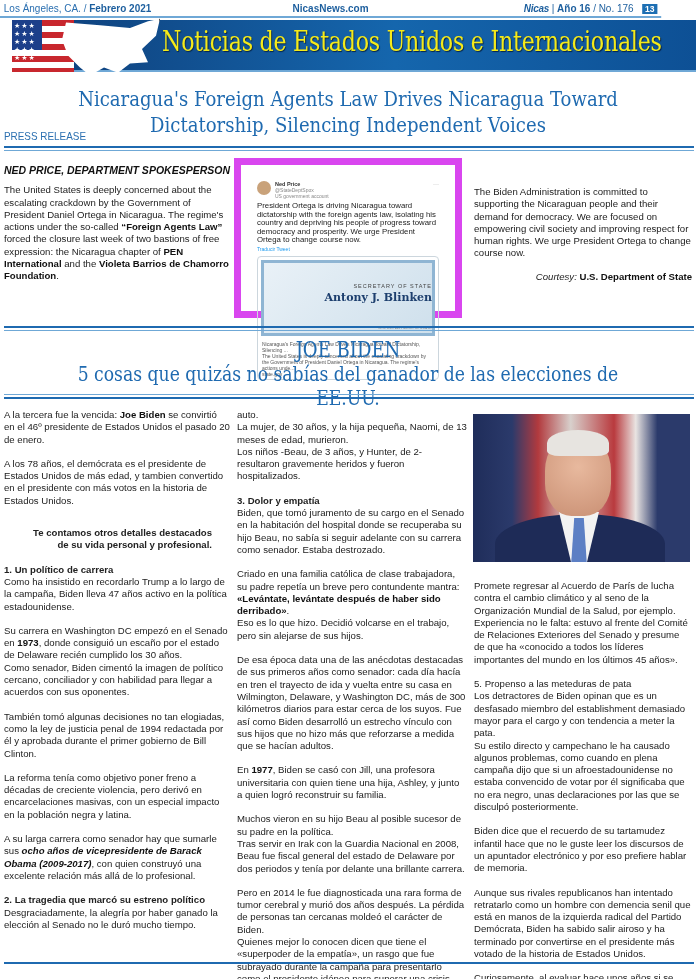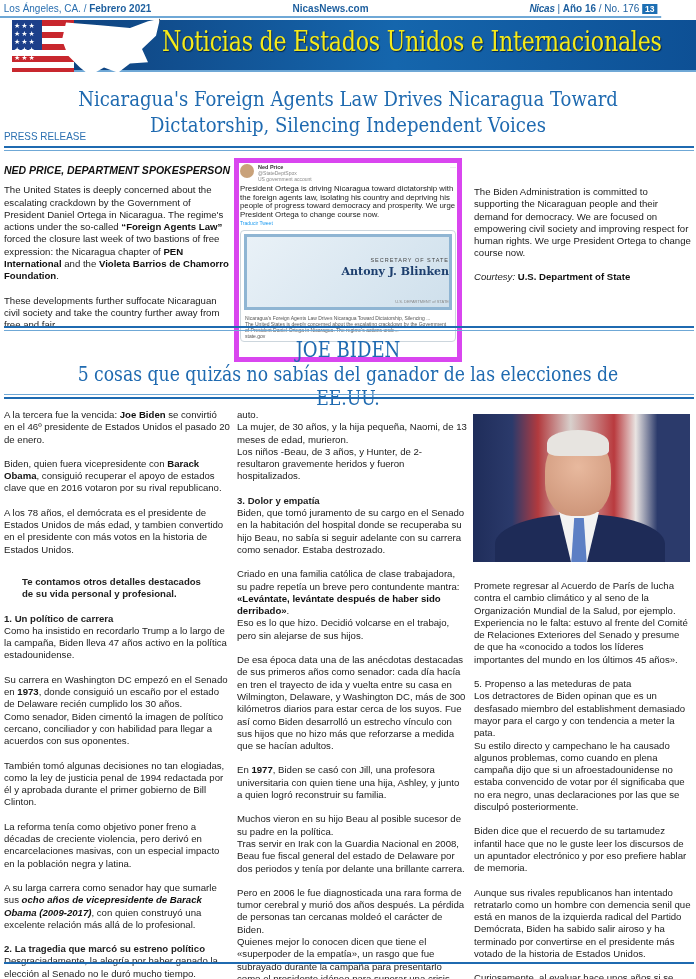--- a/index.html
+++ b/index.html
@@ -3,48 +3,48 @@
 <meta charset="utf-8">
 <style>
 *{box-sizing:border-box;margin:0;padding:0}
 body{width:696px;height:979px;background:#fff;font-family:"Liberation Sans",sans-serif;color:#222;position:relative;overflow:hidden}
 .topbar{position:absolute;left:0;top:0;width:696px;height:18px;display:flex;align-items:center;font-family:"Liberation Sans",sans-serif;font-size:10.5px;color:#2a6fb0;border-bottom:2px solid #6fa8d6;padding:0 4px;transform:scaleX(0.95);transform-origin:left}
 .topbar .left{flex:1}
 .topbar .left b{color:#1d5f9e}
 .topbar .center{flex:1;text-align:center;font-weight:bold;color:#1d5f9e}
 .topbar .right{flex:1;text-align:right;color:#1d5f9e}
 .topbar .nicas{font-style:italic;font-weight:bold;color:#1d5f9e;letter-spacing:-0.3px}
-.pagenum{display:inline-block;background:#1d6fb3;color:#fff;font-weight:bold;padding:0 3px;margin-left:3px;font-size:9px}
+.pagenum{display:inline-block;background:#1d6fb3;color:#fff;font-weight:bold;padding:0 3px;margin-left:9px;font-size:9px}
 .banner{position:absolute;left:12px;top:20px;width:696px;height:52px;background:linear-gradient(90deg,#0e3d78 0%,#1566ad 55%,#0d4f94 100%);border-bottom:2px solid #6fa8d6}
 .flag{position:absolute;left:0;top:0;width:62px;height:52px;background:repeating-linear-gradient(180deg,#c8272e 0 6px,#fff 6px 12px)}
 .flag .canton{position:absolute;left:0;top:0;width:30px;height:30px;background:#1c3f8a;color:#fff;font-size:7px;line-height:8px;letter-spacing:1px;padding:2px;word-break:break-all}
 .usmap{position:absolute;left:48px;top:-4px;width:100px;height:66px;background:#fff;clip-path:polygon(6% 10%,40% 14%,70% 18%,88% 8%,100% 4%,96% 30%,82% 50%,88% 70%,70% 72%,58% 86%,44% 78%,30% 90%,20% 78%,8% 60%,2% 36%);border:1px solid #333}
 .banner-title{position:absolute;left:150px;right:8px;top:6px;font-family:"DejaVu Serif",serif;font-size:27px;color:#f4ea1a;white-space:nowrap;text-shadow:1px 1px 1px #06244a;transform:scaleX(0.82);transform-origin:left;letter-spacing:-0.3px}
 .h1{position:absolute;left:0;width:696px;text-align:center;font-family:"DejaVu Serif",serif;color:#1f6ab0;font-size:21px;line-height:26px;transform:scaleX(0.86);transform-origin:center}
 .press{position:absolute;left:4px;top:130px;font-size:11px;color:#2a6fb0;transform:scaleX(0.9);transform-origin:left}
 .rule2{position:absolute;left:4px;width:690px;border-top:2px solid #1f6ab0;border-bottom:1px solid #6fa8d6;height:5px}
 .col{position:absolute;font-size:9.6px;line-height:12.3px;color:#222;transform-origin:left top}
 .col p{margin-bottom:12px}
 .col b{color:#111}
 .byline{font-style:italic;font-weight:bold;font-size:10.5px;margin-bottom:8px;color:#111}
-.tweet{position:absolute;left:234px;top:158px;width:228px;height:204px;background:#fff;border:5px solid #d946ef;font-size:6px;color:#333;padding:1px}
+.tweet{position:absolute;left:234px;top:158px;width:228px;height:160px;background:#fff;border:7px solid #d946ef;font-size:6px;color:#333;padding:16px}
 .tweet .head{display:flex;gap:4px;align-items:flex-start}
 .tweet .av{width:14px;height:14px;border-radius:50%;background:#c9a27a}
 .tweet .name{font-weight:bold;font-size:5.5px}
 .tweet .handle{color:#888;font-size:5px;line-height:6px}
 .tweet .dots{margin-left:auto;color:#888}
 .tweet .txt{font-size:7.8px;line-height:8.5px;margin-top:3px;color:#222}
 .tweet .tr{color:#1d9bf0;font-size:5px;margin-top:1px}
 .card{margin-top:4px;border:1px solid #ccd6dd;border-radius:4px;overflow:hidden}
 .card .img{height:76px;background:linear-gradient(135deg,#e9f1f7,#cfe0ec);position:relative;border:3px solid #8fb5d3;margin:3px;text-align:right;padding-top:20px}
 .card .sos{font-size:5.5px;letter-spacing:1px;color:#444}
 .card .blk{font-family:"DejaVu Serif",serif;font-weight:bold;font-size:11px;color:#1d3f6e;margin-top:2px}
 .card .dep{position:absolute;bottom:3px;left:0;right:0;font-size:4px;color:#888}
 .card .meta{padding:2px 4px;font-size:5px;color:#555;line-height:6px}
-.credit{text-align:left;font-style:italic}
+.credit{text-align:right;font-style:italic}
 .credit b{font-style:normal}
 .h2{position:absolute;left:0;width:696px;text-align:center;font-family:"DejaVu Serif",serif;color:#1f6ab0;transform:scaleX(0.82);transform-origin:center}
 .photo{position:absolute;left:473px;top:414px;width:217px;height:148px;background:linear-gradient(90deg,#1f2d5a 0%,#2b3a6b 18%,#b23a3e 30%,#d8d0cc 45%,#b93a3e 65%,#e9e4e2 75%,#2b3a6b 85%,#2b3a6b 100%);overflow:hidden}
 .photo .head{position:absolute;left:72px;top:20px;width:66px;height:82px;border-radius:45% 45% 40% 40%;background:radial-gradient(circle at 50% 40%,#e8b99e,#c98f73);}
 .photo .hair{position:absolute;left:74px;top:16px;width:62px;height:26px;border-radius:50% 50% 20% 20%;background:#e7e4e0}
 .photo .suit{position:absolute;left:22px;top:100px;width:170px;height:60px;border-radius:50% 50% 0 0;background:#1e2b57}
 .photo .shirt{position:absolute;left:86px;top:98px;width:40px;height:50px;background:#f3f3f3;clip-path:polygon(0 0,100% 0,70% 100%,30% 100%)}
 .photo .tie{position:absolute;left:98px;top:104px;width:16px;height:48px;background:#5c7fc4;clip-path:polygon(20% 0,80% 0,100% 100%,0 100%)}
 .footer{position:absolute;left:4px;top:962px;width:690px;border-top:2px solid #1f6ab0;padding-top:18px;text-align:center;font-family:"DejaVu Serif",serif;font-size:9.5px;color:#1f6ab0;white-space:nowrap}
 .footer b{font-weight:bold}
@@ -69,21 +69,20 @@
   <div class="banner-title">Noticias de Estados Unidos e Internacionales</div>
 </div>
 
 <div class="h1" style="top:86px">Nicaragua's Foreign Agents Law Drives Nicaragua Toward Dictatorship, Silencing Independent Voices</div>
 <div class="press">PRESS RELEASE</div>
 <div class="rule2" style="top:146px"></div>
 
 <div class="col" style="left:4px;top:164px;width:228px">
   <div class="byline">NED PRICE, DEPARTMENT SPOKESPERSON</div>
   <p><span>The United States is deeply concerned about the escalating crackdown by the Government of President Daniel Ortega in Nicaragua. The regime's actions under the so-called </span><b>“Foreign Agents Law”</b><span> forced the closure last week of two bastions of free expression: the Nicaragua chapter of </span><b>PEN International</b><span> and the </span><b>Violeta Barrios de Chamorro Foundation</b><span>.</span></p>
-  <p>These developments further suffocate Nicaraguan civil society and take the country further away from free and fair</p>
 </div>
 
 <div class="tweet">
   <div class="head">
     <div class="av"></div>
     <div>
       <div class="name">Ned Price</div>
       <div class="handle">@StateDeptSpox</div>
       <div class="handle">US government account</div>
     </div>
@@ -111,23 +110,22 @@
 </div>
 
 <div class="rule2" style="top:326px"></div>
 
 <div class="h2" style="top:338px;font-size:22px;line-height:24px">JOE BIDEN</div>
 <div class="h2" style="top:362px;font-size:21px;line-height:24px">5 cosas que quizás no sabías del ganador de las elecciones de EE.UU.</div>
 <div class="rule2" style="top:394px;border-top:1px solid #6fa8d6;border-bottom:2px solid #1f6ab0"></div>
 
 <div class="col" style="left:4px;top:409px;width:226px">
   <p><span>A la tercera fue la vencida: </span><b>Joe Biden</b><span> se convirtió en el 46º presidente de Estados Unidos el pasado 20 de enero.</span></p>
-  <p><span>Biden, quien fuera vicepresidente con </span><b>Barack Obama</b><span>, consiguió recuperar el apoyo de estados clave que en 2016 votaron por su rival republicano.</span></p>
   <p style="margin-bottom:20px">A los 78 años, el demócrata es el presidente de Estados Unidos de más edad, y tambien convertido en el presidente con más votos en la historia de Estados Unidos.</p>
-  <p style="text-align:left;font-weight:bold;padding:0 18px">Te contamos otros detalles destacados de su vida personal y profesional.</p>
+  <p style="text-align:right;font-weight:bold;padding:0 18px">Te contamos otros detalles destacados de su vida personal y profesional.</p>
   <div style="font-weight:bold">1. Un político de carrera</div>
   <p>Como ha insistido en recordarlo Trump a lo largo de la campaña, Biden lleva 47 años activo en la política estadounidense.</p>
   <p><span>Su carrera en Washington DC empezó en el Senado en </span><b>1973</b><span>, donde consiguió un escaño por el estado de Delaware recién cumplido los 30 años.</span><br><span>Como senador, Biden cimentó la imagen de político cercano, conciliador y con habilidad para llegar a acuerdos con sus oponentes.</span></p>
   <p>También tomó algunas decisiones no tan elogiadas, como la ley de justicia penal de 1994 redactada por él y aprobada durante el primer gobierno de Bill Clinton.</p>
   <p>La reforma tenía como objetivo poner freno a décadas de creciente violencia, pero derivó en encarcelaciones masivas, con un especial impacto en la población negra y latina.</p>
   <p><span>A su larga carrera como senador hay que sumarle sus </span><b><i>ocho años de vicepresidente de Barack Obama (2009-2017)</i></b><span>, con quien construyó una excelente relación más allá de lo profesional.</span></p>
   <div style="font-weight:bold">2. La tragedia que marcó su estreno político</div>
   <div>Desgraciadamente, la alegría por haber ganado la elección al Senado no le duró mucho tiempo.</div>
 
 </div>
@@ -136,21 +134,21 @@
   <div>auto.</div>
   <div>La mujer, de 30 años, y la hija pequeña, Naomi, de 13 meses de edad, murieron.</div>
   <p>Los niños -Beau, de 3 años, y Hunter, de 2- resultaron gravemente heridos y fueron hospitalizados.</p>
   <div style="font-weight:bold">3. Dolor y empatía</div>
   <p>Biden, que tomó juramento de su cargo en el Senado en la habitación del hospital donde se recuperaba su hijo Beau, no sabía si seguir adelante con su carrera como senador. Estaba destrozado.</p>
   <p><span>Criado en una familia católica de clase trabajadora, su padre repetía un breve pero contundente mantra: </span><b>«Levántate, levántate después de haber sido derribado»</b><span>.</span><br><span>Eso es lo que hizo. Decidió volcarse en el trabajo, pero sin alejarse de sus hijos.</span></p>
   <p>De esa época data una de las anécdotas destacadas de sus primeros años como senador: cada día hacía en tren el trayecto de ida y vuelta entre su casa en Wilmington, Delaware, y Washington DC, más de 300 kilómetros diarios para estar cerca de los suyos. Fue así como Biden desarrolló un estrecho vínculo con sus hijos que no hizo más que reforzarse a medida que se hacían adultos.</p>
   <p><span>En </span><b>1977</b><span>, Biden se casó con Jill, una profesora universitaria con quien tiene una hija, Ashley, y junto a quien logró reconstruir su familia.</span></p>
   <div>Muchos vieron en su hijo Beau al posible sucesor de su padre en la política.</div>
   <p>Tras servir en Irak con la Guardia Nacional en 2008, Beau fue fiscal general del estado de Delaware por dos periodos y tenía por delante una brillante carrera.</p>
-  <div>Pero en 2006 le fue diagnosticada una rara forma de tumor cerebral y murió dos años después. La pérdida de personas tan cercanas moldeó el carácter de Biden.</div>
+  <div>Pero en 2014 le fue diagnosticada una rara forma de tumor cerebral y murió dos años después. La pérdida de personas tan cercanas moldeó el carácter de Biden.</div>
   <p>Quienes mejor lo conocen dicen que tiene el «superpoder de la empatía», un rasgo que fue subrayado durante la campaña para presentarlo como el presidente idóneo para superar una crisis sanitaria, económica y social como la que supone la pandemia de covid-19.</p>
 
 </div>
 
 <div class="photo" title="Joe Biden speaking in front of American flags">
   <div class="suit"></div>
     <div class="shirt"></div>
     <div class="tie"></div>
     <div class="head"></div>
     <div class="hair"></div>

